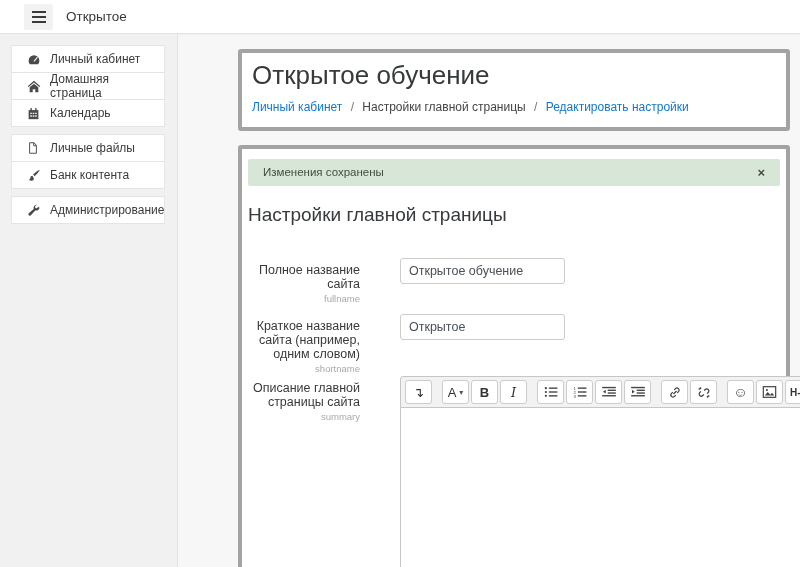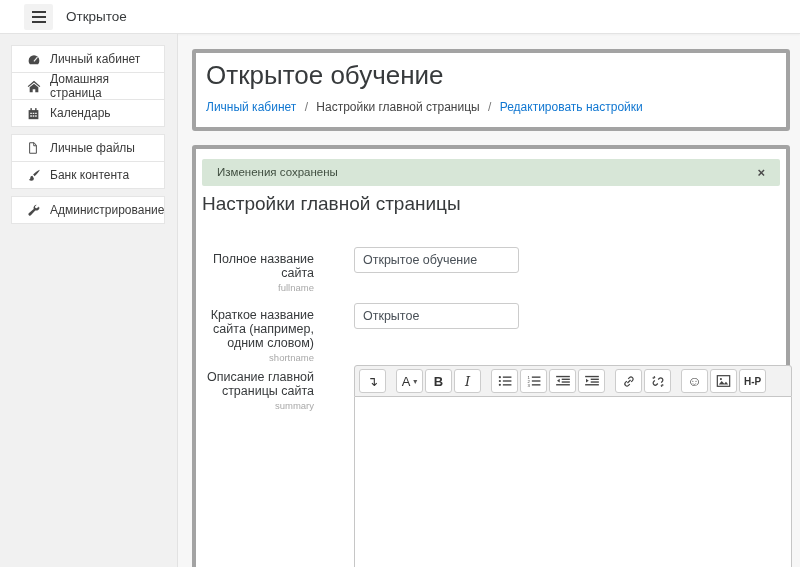--- a/index.html
+++ b/index.html
@@ -9,40 +9,40 @@
 
   
   .topbar{height:33px;background:#fff;border-bottom:1px solid #e3e3e3;
           box-shadow:0 1px 2px rgba(0,0,0,.04);display:flex;align-items:center;}
   .hamburger{width:29px;height:26px;margin-left:24px;background:#f2f2f2;border:none;
              border-radius:2px;display:flex;align-items:center;justify-content:center;cursor:pointer;padding:0;}
   .hamburger svg{display:block;}
   .brand{margin-left:13px;font-size:13.5px;color:#373a3c;text-decoration:none;}
 
   
-  .layout{display:flex;height:534px;}
+  .layout{display:flex;height:534px;gap:46px;}
   .sidebar{width:178px;box-sizing:border-box;background:#f1f1f1;border-right:1px solid #e2e2e2;
            padding:11px 12px 0 11px;flex:none;}
   .nav-group{margin-bottom:7px;}
   .nav-item{display:flex;align-items:center;height:26px;background:#fff;border:1px solid #e5e5e5;
             padding:0 8px 0 15px;font-size:12px;color:#3b3b3b;text-decoration:none;cursor:pointer;}
   .nav-group .nav-item + .nav-item{margin-top:-1px;}
   .nav-icon{width:15px;flex:none;margin-right:8px;display:flex;align-items:center;}
 
   .main{flex:1;padding:15px 10px 0 14px;box-sizing:border-box;min-width:0;}
   .card{background:#fff;border:4px solid #a3a3a3;border-radius:3px;box-sizing:border-box;}
   .card-header{padding:8px 10px 13px;margin-bottom:14px;}
   h1.page-title{font-size:26px;font-weight:400;margin:0 0 9px;color:#373a3c;line-height:1.15;}
   .breadcrumb{font-size:12px;color:#444;}
   .breadcrumb a{color:#1177d1;text-decoration:none;cursor:pointer;}
   .crumb-sep{color:#777;margin:0 5px;}
 
   .card-form{padding:10px 6px 30px;}
   .alert-success{background:#d7e6d7;color:#3f4d3f;font-size:11.5px;height:27px;border-radius:2px;
-                 display:flex;align-items:center;padding:0 15px;margin-bottom:7px;}
+                 display:flex;align-items:center;padding:0 15px;margin-bottom:18px;}
   .alert-close{margin-left:auto;background:none;border:none;color:#4a4a4a;font-weight:bold;
                font-size:13px;cursor:pointer;padding:0;line-height:1;}
   h2.form-title{font-size:19px;font-weight:400;margin:2px 0 13px;color:#373a3c;}
 
   .frow{display:flex;}
   .flabel{width:152px;flex:none;box-sizing:border-box;text-align:right;padding:5px 40px 0 0;
           font-size:12.5px;line-height:1.12;color:#373a3c;}
   .fname{display:block;font-size:9.5px;color:#a9a9a9;margin-top:3px;}
   .fcontrol{flex:1;min-width:0;}
   input.ftext{width:165px;height:26px;box-sizing:border-box;border:1px solid #ccc;border-radius:3px;

